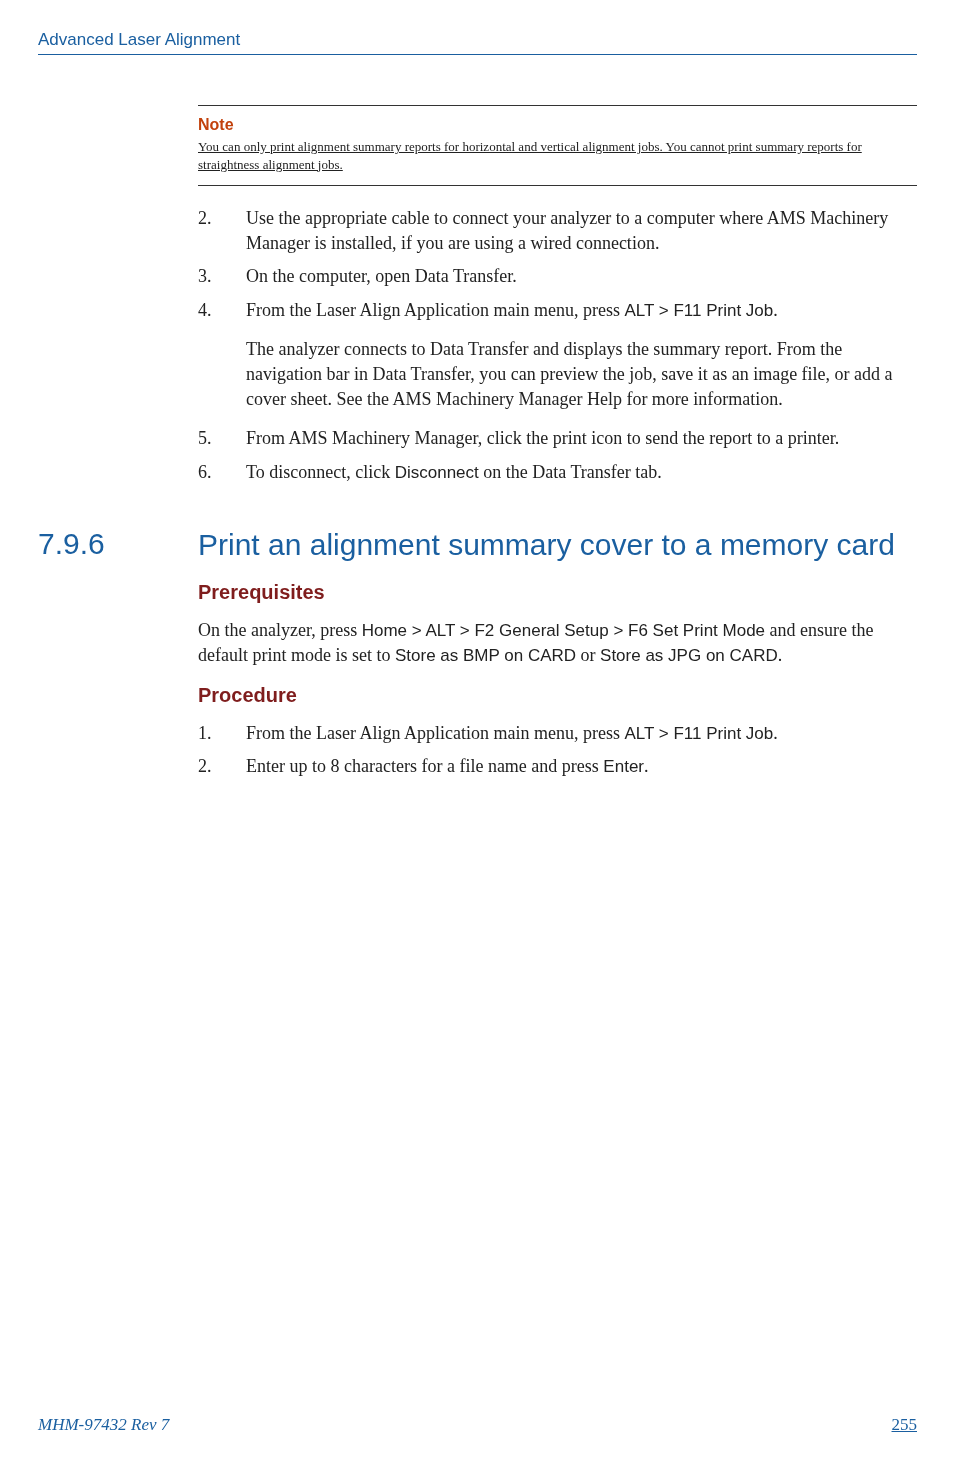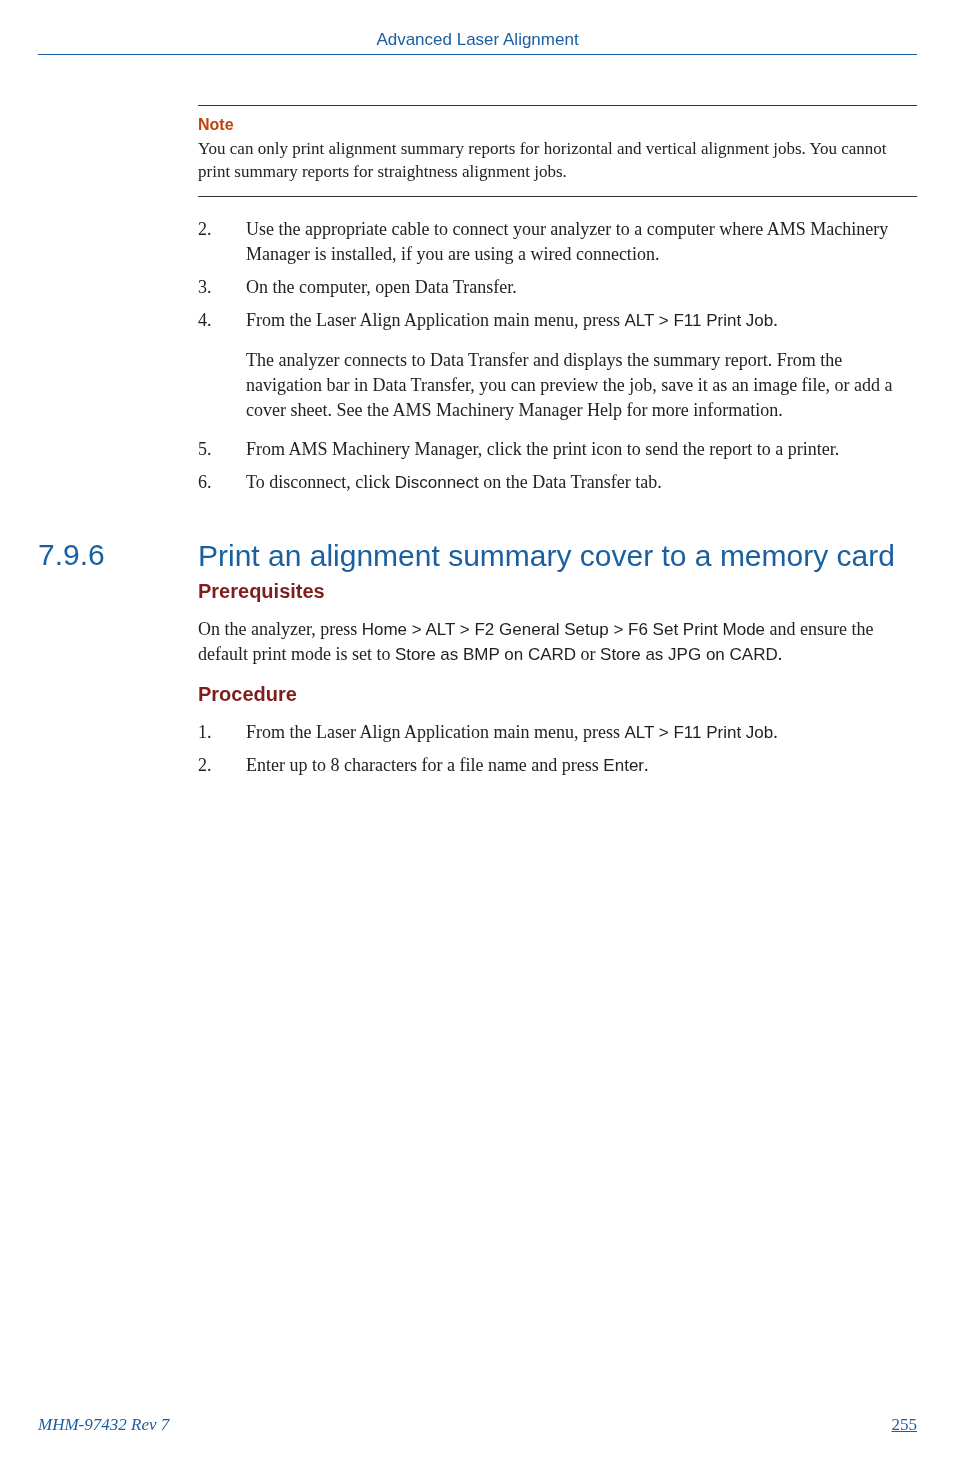--- a/index.html
+++ b/index.html
@@ -7,21 +7,21 @@
       width: 975px;
       height: 1467px;
       background: #fff;
       font-family: Georgia, 'Times New Roman', serif;
       font-size: 18px;
       color: #222;
       position: relative;
       padding: 30px 58px 50px 38px;
     }
     .header {
-      text-align: center;
+      text-align: left;
       color: #1a5fa0;
       font-size: 17px;
       margin-bottom: 4px;
       font-family: Arial, sans-serif;
     }
     .header-rule {
       border: none;
       border-top: 1.5px solid #1a5fa0;
       margin-bottom: 50px;
     }
@@ -35,22 +35,23 @@
       margin-bottom: 20px;
     }
     .note-title {
       color: #c2410c;
       font-weight: bold;
       font-family: Arial, sans-serif;
       font-size: 16px;
       margin-bottom: 4px;
     }
     .note-text {
-      font-size: 17px;
+      font-size: 13px;
       line-height: 1.35;
+      text-decoration: underline;
     }
     .step-list {
       list-style: none;
     }
     .step-item {
       display: flex;
       margin-bottom: 8px;
       line-height: 1.4;
     }
     .step-num {
@@ -61,21 +62,21 @@
       flex: 1;
     }
     .step-result {
       margin-top: 14px;
       margin-bottom: 6px;
       line-height: 1.4;
     }
     .section-row {
       display: flex;
       margin-top: 42px;
-      margin-bottom: 6px;
+      margin-bottom: 18px;
       align-items: flex-start;
     }
     .section-num {
       color: #1a5fa0;
       font-size: 30px;
       font-family: Arial, sans-serif;
       width: 160px;
       margin-left: -160px;
       flex-shrink: 0;
       font-weight: 400;

